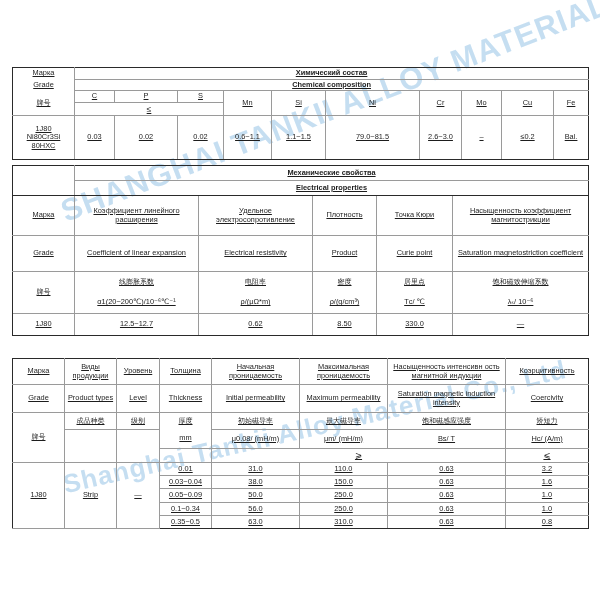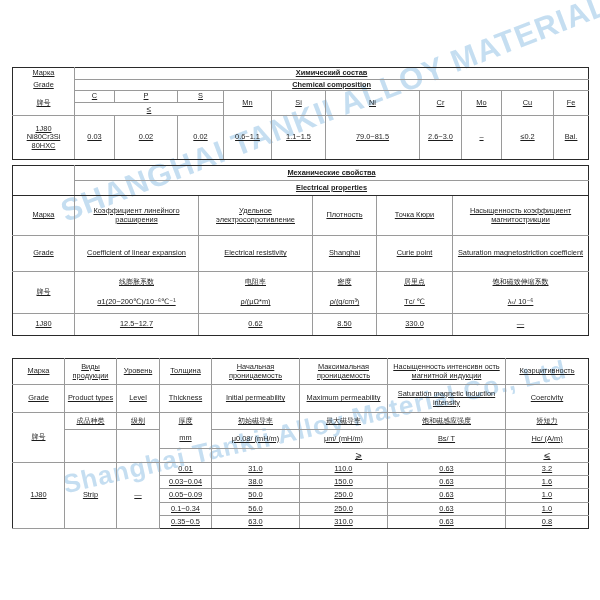--- a/index.html
+++ b/index.html
@@ -191,21 +191,21 @@
         <td>Коэффициент линейного расширения</td>
         <td>Удельное электросопротивление</td>
         <td>Плотность</td>
         <td>Точка Кюри</td>
         <td class="br">Насыщенность коэффициент магнитострикции</td>
       </tr>
       <tr style="height:36px">
         <td class="bl">Grade</td>
         <td>Coefficient of linear expansion</td>
         <td>Electrical resistivity</td>
-        <td>Shanghai</td>
+        <td>Product</td>
         <td>Curie point</td>
         <td class="br">Saturation magnetostriction coefficient</td>
       </tr>
       <tr style="height:21px">
         <td class="bl cjk nb-b" rowspan="2">牌号</td>
         <td class="cjk nb-b">线膨胀系数</td>
         <td class="cjk nb-b">电阻率</td>
         <td class="cjk nb-b">密度</td>
         <td class="cjk nb-b">居里点</td>
         <td class="br cjk nb-b">饱和磁致伸缩系数</td>

